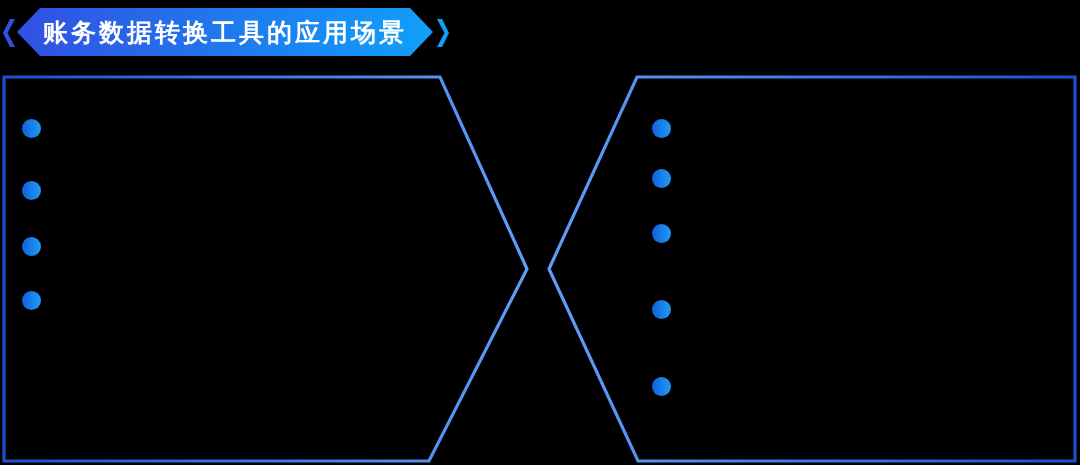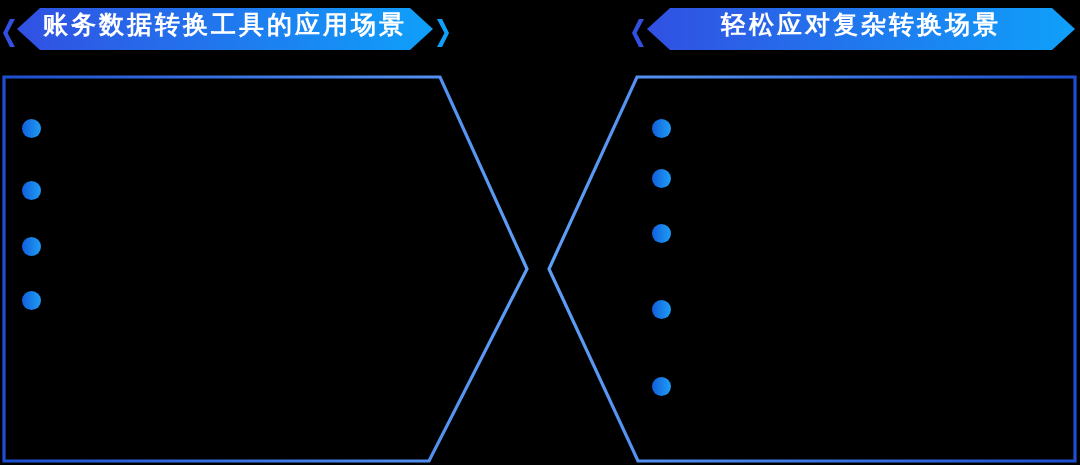--- a/index.html
+++ b/index.html
@@ -18,24 +18,25 @@
 
   
   .banner {
     position: absolute;
     top: 8px;
     height: 50px;
   }
   .ribbon {
     position: absolute;
     top: 0;
-    height: 42px;
+    height: 48px;
     background: linear-gradient(90deg, var(--banner-start, #3150e2) 0%, var(--banner-end, #0fa0fa) 100%);
     clip-path: polygon(0 50%, 23px 0, calc(100% - 23px) 0, 100% 50%, calc(100% - 23px) 100%, 23px 100%);
     display: flex;
+    align-items: center;
     justify-content: center;
   }
   .ribbon-text {
     color: var(--banner-text, #fff);
     font-size: 25px;
     font-weight: 700;
     letter-spacing: 3px;
     white-space: nowrap;
   }
   .chev {
@@ -97,26 +98,20 @@
   </svg>
 
   <div class="banner" style="left:3px; width:446px;">
     <span class="chev dark" style="left:0;"></span>
     <div class="ribbon" style="left:14px; width:416px;">
       <span class="ribbon-text">账务数据转换工具的应用场景</span>
     </div>
     <span class="chev light flip" style="left:434px;"></span>
   </div>
 
-  <div class="banner" style="left:632px; width:448px;">
-    <span class="chev dark" style="left:0;"></span>
-    <div class="ribbon" style="left:15px; width:428px;">
-      <span class="ribbon-text">轻松应对复杂转换场景</span>
-    </div>
-  </div>
 
   <div id="bullets-left">
       <div class="bullet-row" style="left: 21.5px; top: 118.5px;">
         <span class="dot"></span>
         <span class="bullet-label"></span>
       </div>
       <div class="bullet-row" style="left: 21.5px; top: 180.5px;">
         <span class="dot"></span>
         <span class="bullet-label"></span>
       </div>

